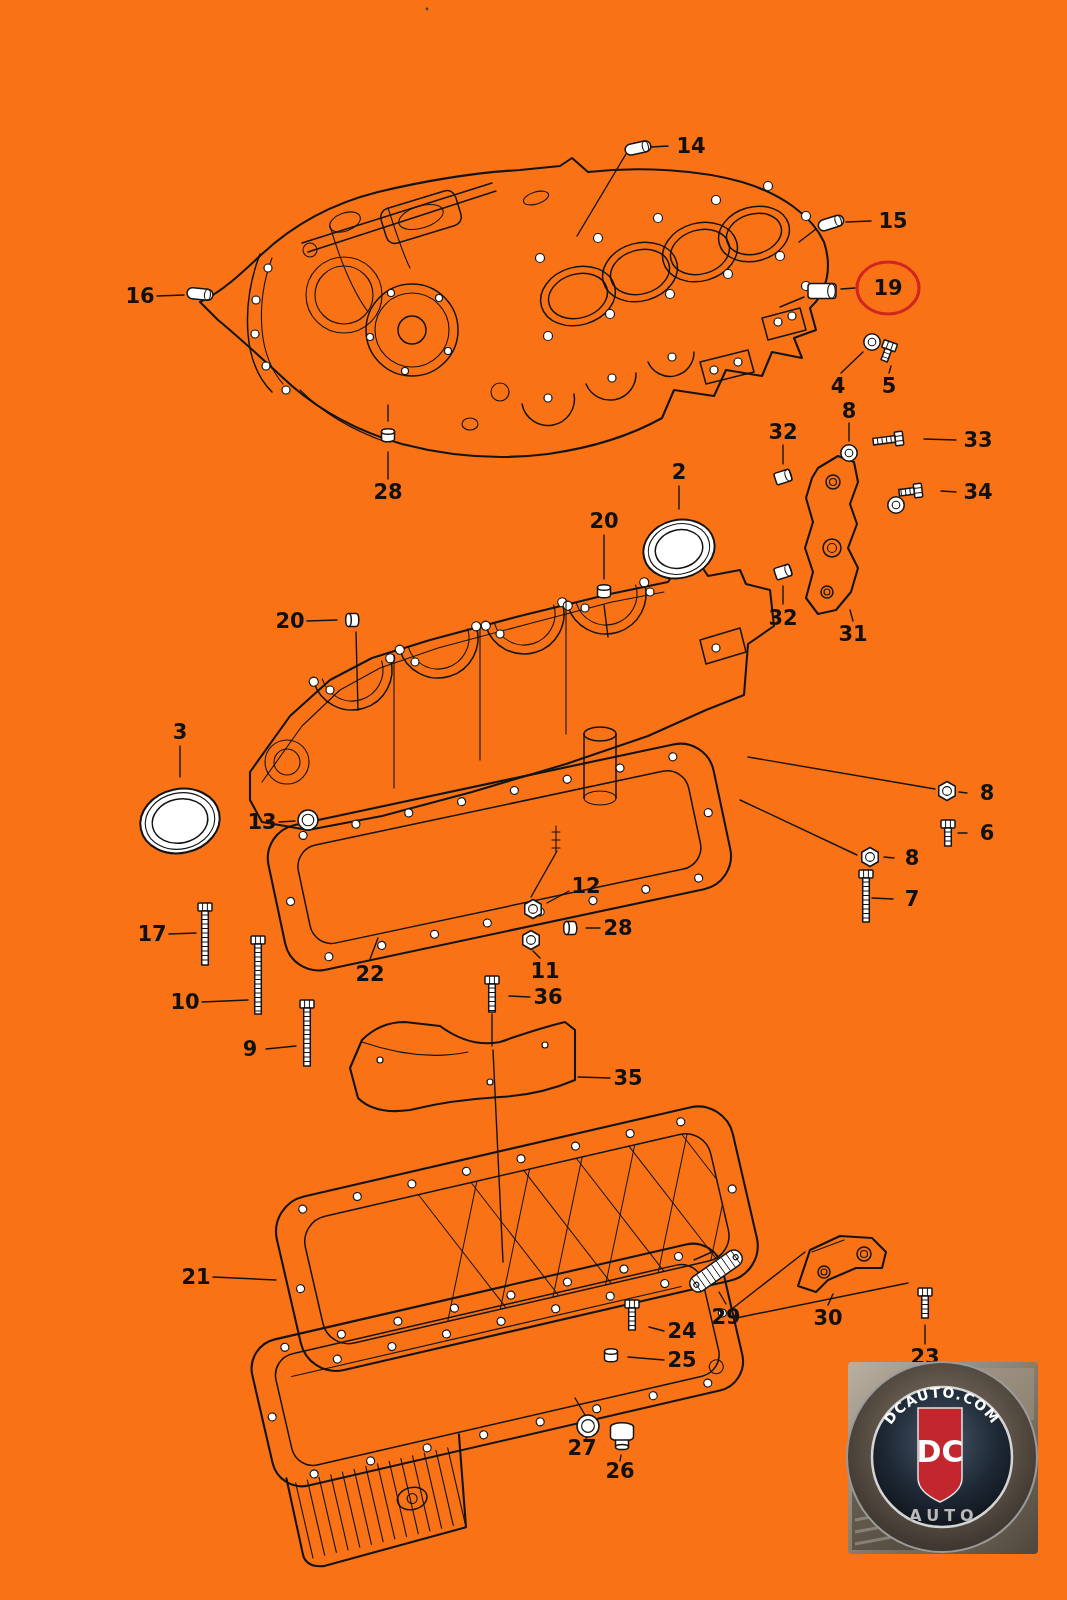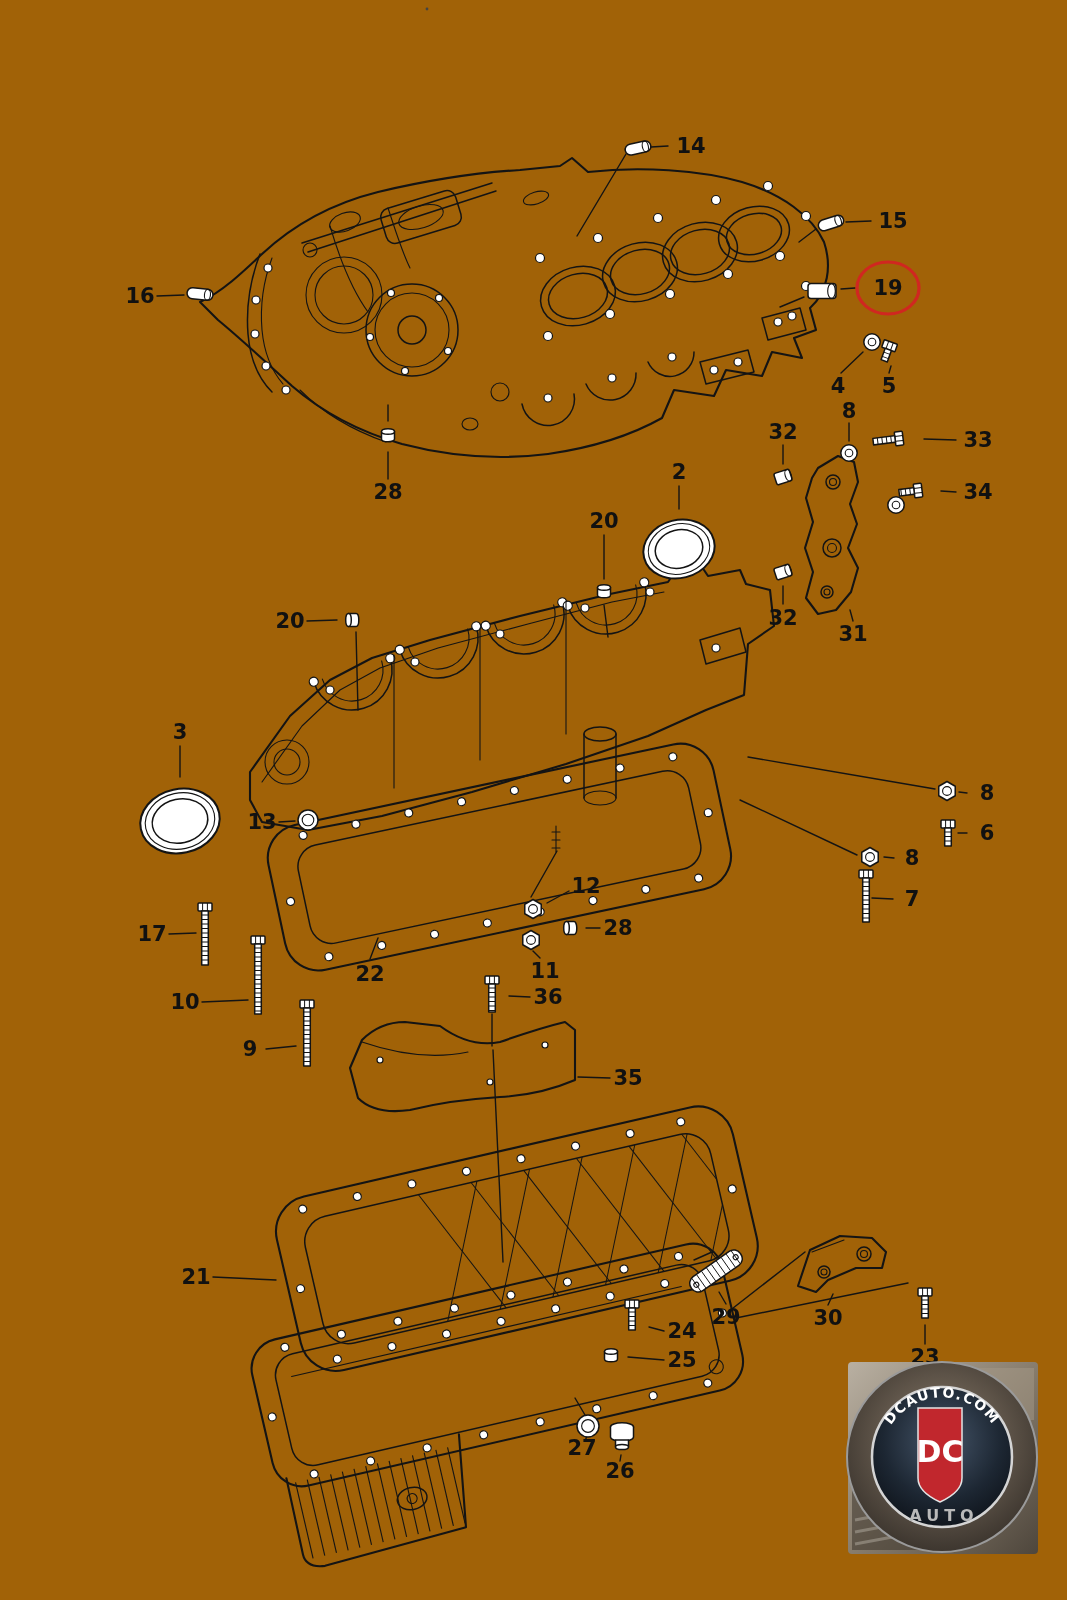--- a/index.html
+++ b/index.html
@@ -1,16 +1,16 @@
 <!DOCTYPE html>
 <html><head>
 <meta charset="utf-8">
 <style>
   html,body{margin:0;padding:0;background:#ffffff;font-family:"DejaVu Sans",sans-serif;}
-  .canvas{position:relative;width:1067px;height:1600px;background:#a16207;overflow:hidden;}
+  .canvas{position:relative;width:1067px;height:1600px;background:#f97316;overflow:hidden;}
   svg{position:absolute;left:0;top:0;}
   .ln{fill:none;stroke:#141414;stroke-width:1.5;stroke-linecap:round;stroke-linejoin:round;}
   .ln2{stroke-width:2.1;}
   .thin{stroke-width:1.1;}
   .hole{fill:#ffffff;stroke:#141414;stroke-width:1.2;}
   .callout-num{font-family:"DejaVu Sans",sans-serif;font-size:21px;font-weight:bold;fill:#111;}
   .leader{stroke:#141414;stroke-width:1.4;fill:none;stroke-linecap:round;}
   .logo-site{font-family:"DejaVu Sans",sans-serif;font-size:14px;font-weight:bold;fill:#ffffff;letter-spacing:1.5px;}
   .logo-dc{font-family:"DejaVu Sans",sans-serif;font-size:30px;font-weight:bold;fill:#ffffff;text-anchor:middle;}
   .logo-auto{font-family:"DejaVu Sans",sans-serif;font-size:16px;font-weight:bold;fill:#b9b9b9;text-anchor:middle;letter-spacing:5px;}

